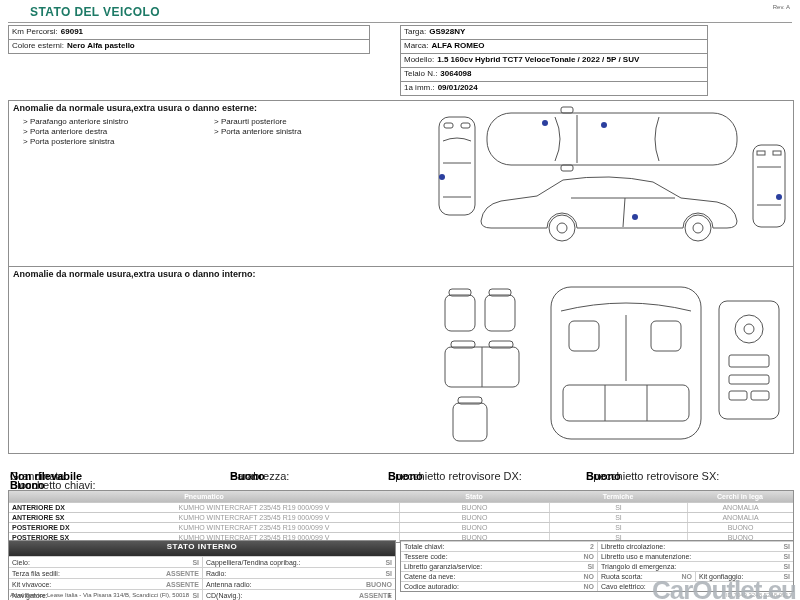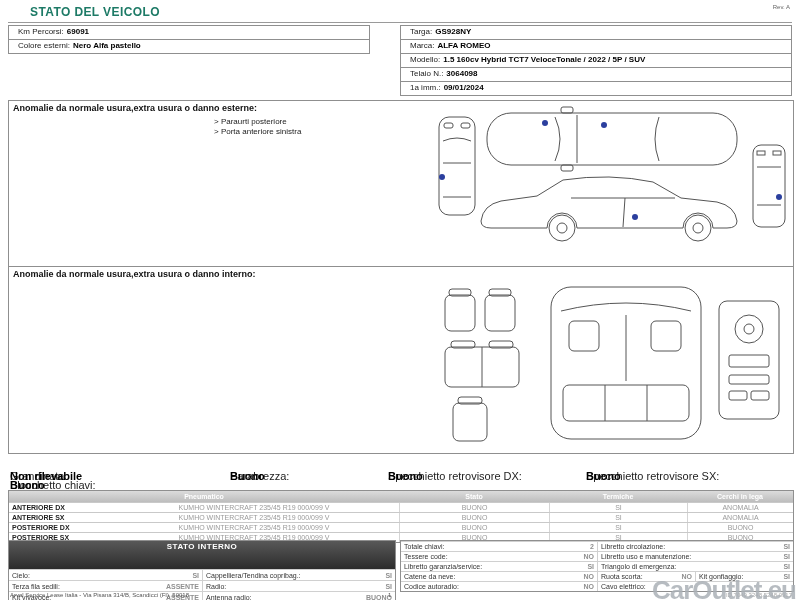--- a/index.html
+++ b/index.html
@@ -2,23 +2,23 @@
 <html><head>
 <meta charset="utf-8">
 <style>
   html,body{margin:0;padding:0}
   body{width:800px;height:600px;position:relative;background:#fff;
        font-family:"Liberation Sans",sans-serif;color:#222;overflow:hidden}
   .title{position:absolute;left:30px;top:5px;font-size:12px;font-weight:bold;color:#1d7a66;letter-spacing:.4px}
   .rev{position:absolute;right:10px;top:4px;font-size:6px;color:#666}
   .hrule{position:absolute;left:8px;top:22px;width:784px;border-top:1px solid #9a9a9a}
   .infoL{position:absolute;left:8px;top:26px;width:362px}
-  .infoR{position:absolute;left:400px;top:26px;width:392px}
+  .infoR{position:absolute;left:400px;top:26px;width:308px}
   .icell{border:1px solid #8f8f8f;margin-top:-1px;height:13px;line-height:12px;font-size:8px;
-         padding:0 9px;white-space:nowrap;overflow:hidden;background:#fff}
+         padding:0 3px;white-space:nowrap;overflow:hidden;background:#fff}
   .icell .lbl{color:#222}
   .icell .val{font-weight:bold;color:#000;margin-left:3px}
   .mainbox{position:absolute;left:8px;top:100px;width:784px;height:352px;border:1px solid #8f8f8f}
   .sect-title{position:absolute;left:4px;font-size:9px;font-weight:bold;color:#111;white-space:nowrap}
   .divider{position:absolute;left:0;top:165px;width:100%;border-top:1px solid #8f8f8f}
   .alist{position:absolute;font-size:8px;color:#222;line-height:10px;white-space:nowrap}
   .cond{position:absolute;left:8px;top:468px;width:784px;height:20px;font-size:11px}
   .cond span{position:absolute;white-space:nowrap}
   .cond .lbl{color:#222}
   .cond .val{font-weight:bold;color:#000}
@@ -27,21 +27,21 @@
   .thead>div{text-align:center}
   .h-pneu{width:390px}.h-stato{width:150px}.h-term{width:138px}.h-cerchi{width:106px}
   .trow{display:flex;height:9px;border-top:1px solid #c9c9c9;align-items:center;color:#9a9a9a}
   .trow>div{overflow:hidden;white-space:nowrap;height:100%;display:flex;align-items:center;justify-content:center;box-sizing:border-box}
   .c-pos{width:100px;font-weight:bold;color:#222;justify-content:flex-start!important;padding-left:3px}
   .c-tire{width:290px}
   .c-stato{width:150px;border-left:1px solid #d5d5d5}
   .c-term{width:138px;border-left:1px solid #d5d5d5}
   .c-cerchi{width:106px;border-left:1px solid #d5d5d5}
   .panel{position:absolute;border:1px solid #8f8f8f;background:#fff}
-  .phead{height:28px;background:linear-gradient(#585858,#2c2c2c);color:#fff;font-size:8px;font-weight:bold;
+  .phead{height:15px;background:linear-gradient(#585858,#2c2c2c);color:#fff;font-size:8px;font-weight:bold;
          text-align:center;line-height:11px;letter-spacing:.5px}
   .prow{display:flex;height:10px;border-top:1px solid #d0d0d0;font-size:7px;align-items:stretch}
   .docu .prow{height:9px}
   .pcell{display:flex;justify-content:space-between;align-items:center;padding:0 3px;box-sizing:border-box;
          border-left:1px solid #d0d0d0;overflow:hidden;white-space:nowrap}
   .pcell:first-child{border-left:none}
   .pcell .lbl{color:#333}
   .pcell .val{color:#8f8f8f;font-weight:bold;margin-left:3px}
   .w50{width:50%}.w25{width:25%}
   .footer{position:absolute;left:10px;top:592px;font-size:6px;color:#555;white-space:nowrap}
@@ -85,20 +85,25 @@
       <span class="lbl">Telaio N.:</span><span class="val">3064098</span>
     </div>
     <div class="icell">
       <span class="lbl">1a imm.:</span><span class="val">09/01/2024</span>
     </div>
   </div>
 
   <div class="mainbox">
     <div class="sect-title" style="top:2px">Anomalie da normale usura,extra usura o danno esterne:</div>
 
+    <div class="alist" style="left:14px;top:16px">
+      <div>&gt; Parafango anteriore sinistro</div>
+      <div>&gt; Porta anteriore destra</div>
+      <div>&gt; Porta posteriore sinistra</div>
+    </div>
     <div class="alist" style="left:205px;top:16px">
       <div>&gt; Paraurti posteriore</div>
       <div>&gt; Porta anteriore sinistra</div>
     </div>
 
     <svg style="left:418px;top:4px" width="364" height="152" viewBox="0 0 364 152">
       <g class="lineart">
         <rect x="12" y="12" width="36" height="98" rx="10"></rect>
         <rect x="17" y="18" width="9" height="5" rx="2"></rect>
         <rect x="34" y="18" width="9" height="5" rx="2"></rect>

